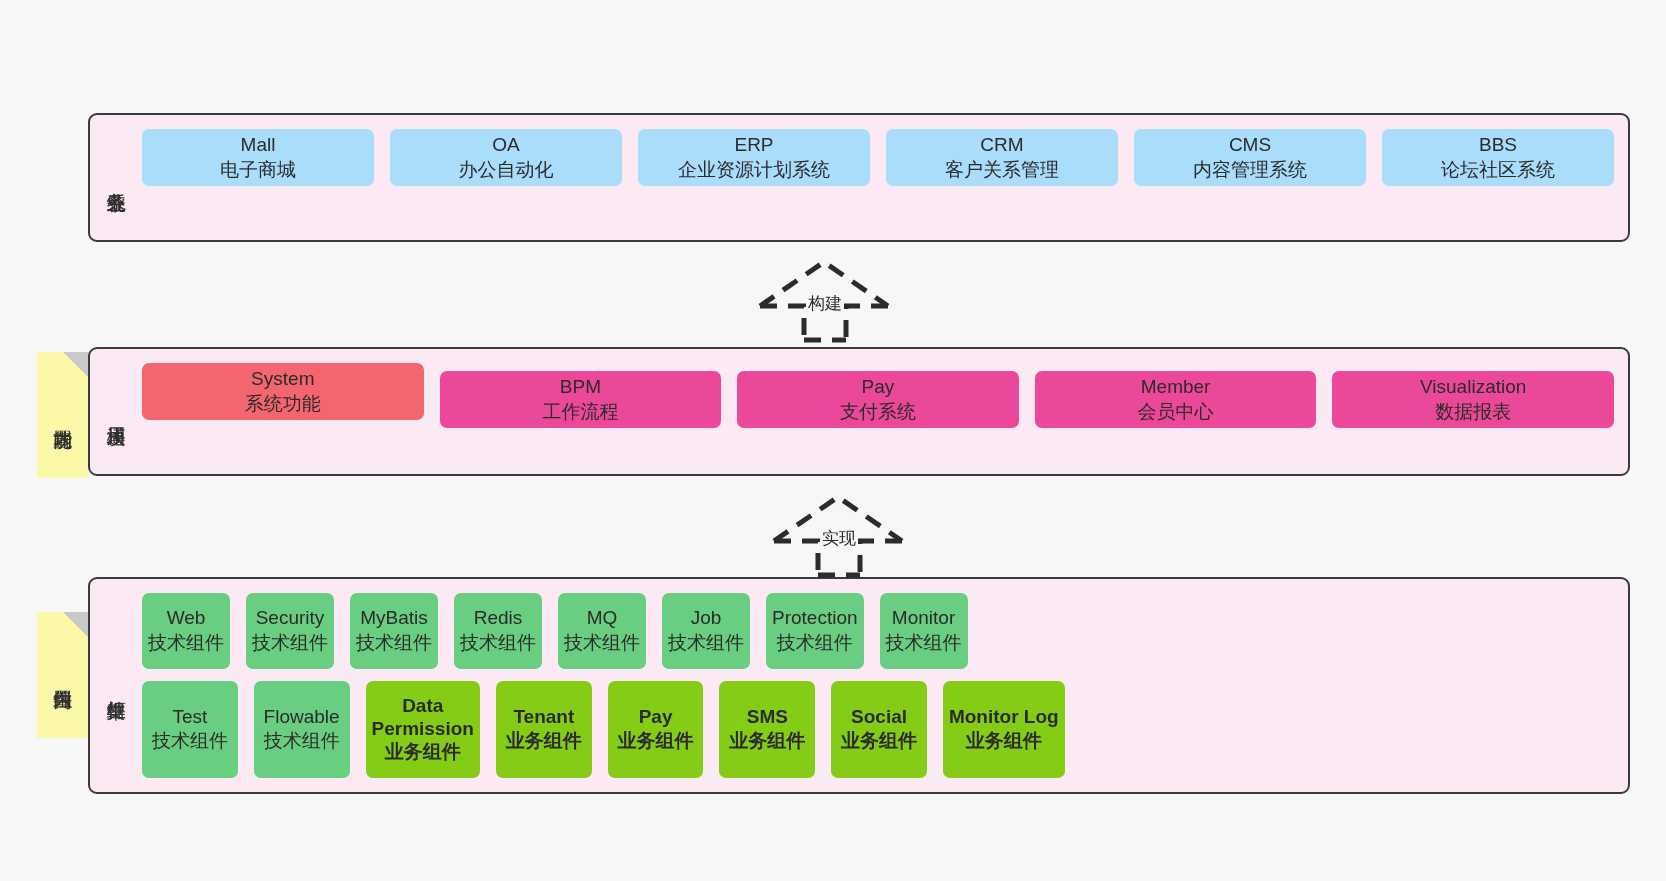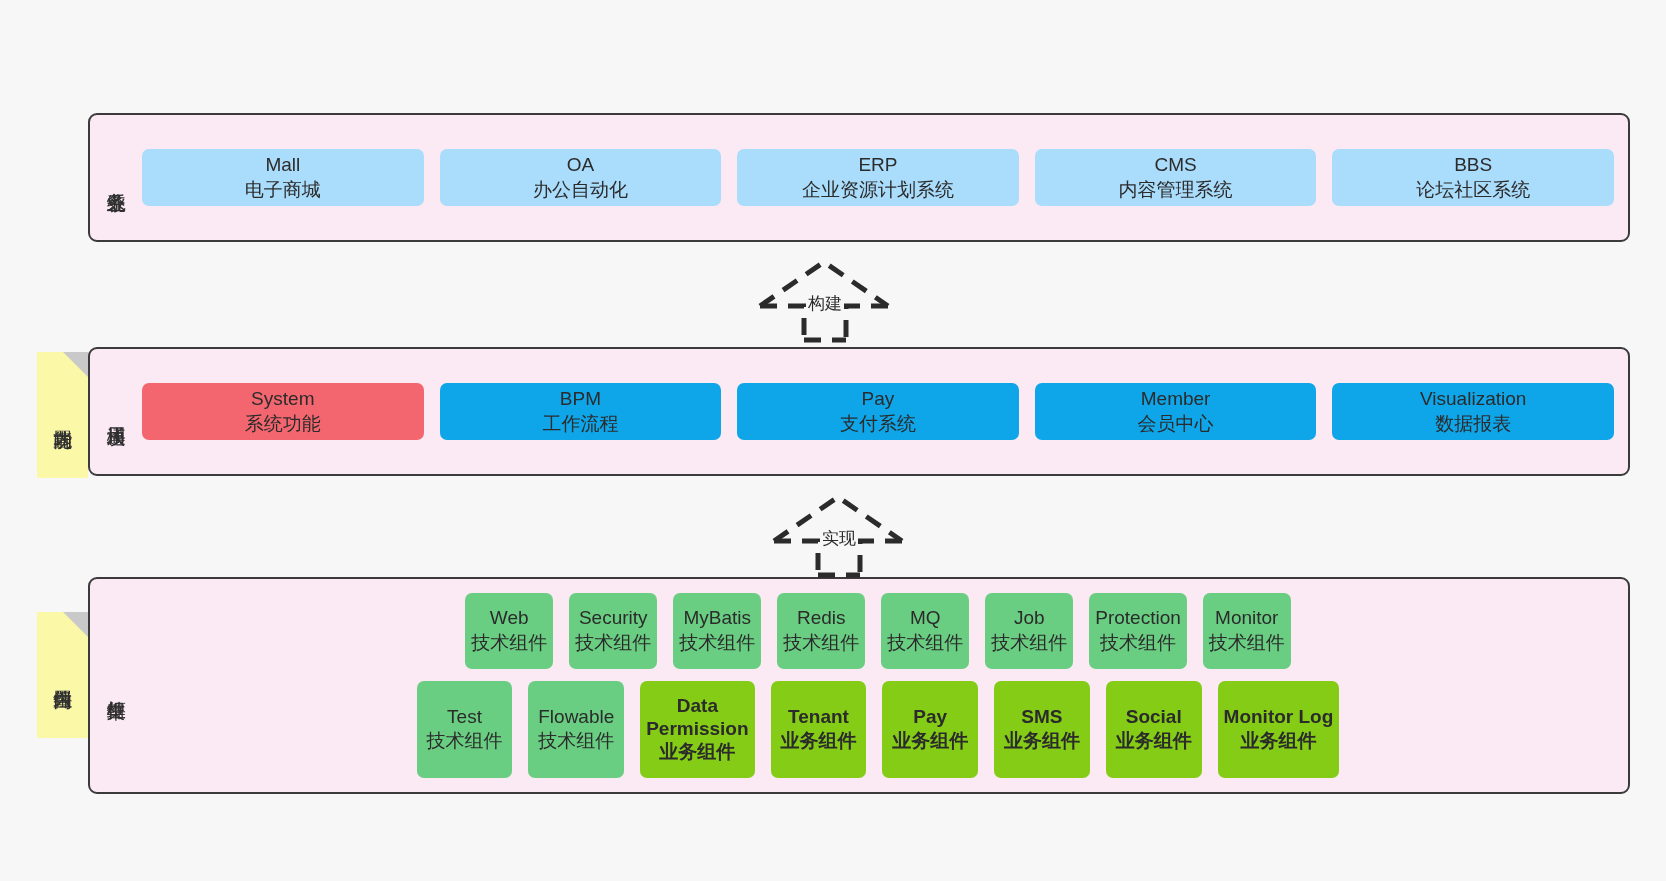--- a/index.html
+++ b/index.html
@@ -36,21 +36,21 @@
     color: #2f2f2f;
     line-height: 1.18;
     letter-spacing: 0;
     writing-mode: vertical-rl;
     text-orientation: upright;
     white-space: nowrap;
   }
   .panel-body {
     flex: 1 1 auto;
     display: flex;
-    align-items: center;
+    align-items: flex-start;
     gap: 16px;
     padding: 14px 14px 14px 0;
   }
   .panel-body.two-rows {
     flex-direction: column;
     gap: 12px;
   }
   .row {
     display: flex;
     gap: 16px;
@@ -70,21 +70,21 @@
     color: #2b2b2b;
     line-height: 1.30;
     padding: 4px 6px;
   }
   .card .en { white-space: nowrap; }
   .card .cn { white-space: nowrap; }
   .card.wrap .en { white-space: normal; line-height: 1.22; }
 
   .c-blue        { background: #aadcfb; }
   .c-red         { background: #f4666f; }
-  .c-pink        { background: #0ea5e9; }
+  .c-pink        { background: #ec4899; margin-top: 8px; }
   .c-green       { background: #69ce82; }
   .c-greenlight  { background: #84cc16; font-weight: bold; }
 
   
   .note {
     position: absolute;
     background: #fbf8a8;
     font-size: 19px;
     color: #2f2f2f;
     line-height: 1.18;
@@ -128,20 +128,24 @@
         <span class="en">Mall</span>
         <span class="cn">电子商城</span>
       </div>
       <div class="card c-blue">
         <span class="en">OA</span>
         <span class="cn">办公自动化</span>
       </div>
       <div class="card c-blue">
         <span class="en">ERP</span>
         <span class="cn">企业资源计划系统</span>
+      </div>
+      <div class="card c-blue">
+        <span class="en">CRM</span>
+        <span class="cn">客户关系管理</span>
       </div>
       <div class="card c-blue">
         <span class="en">CMS</span>
         <span class="cn">内容管理系统</span>
       </div>
       <div class="card c-blue">
         <span class="en">BBS</span>
         <span class="cn">论坛社区系统</span>
       </div>
     </div>

